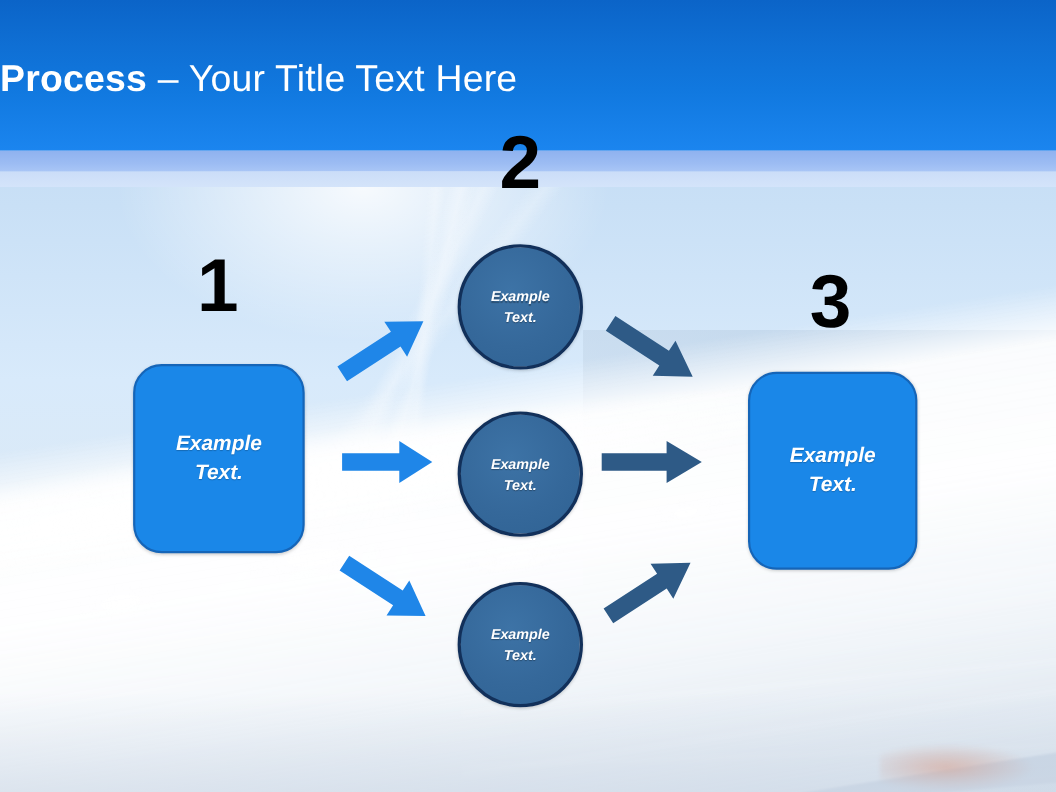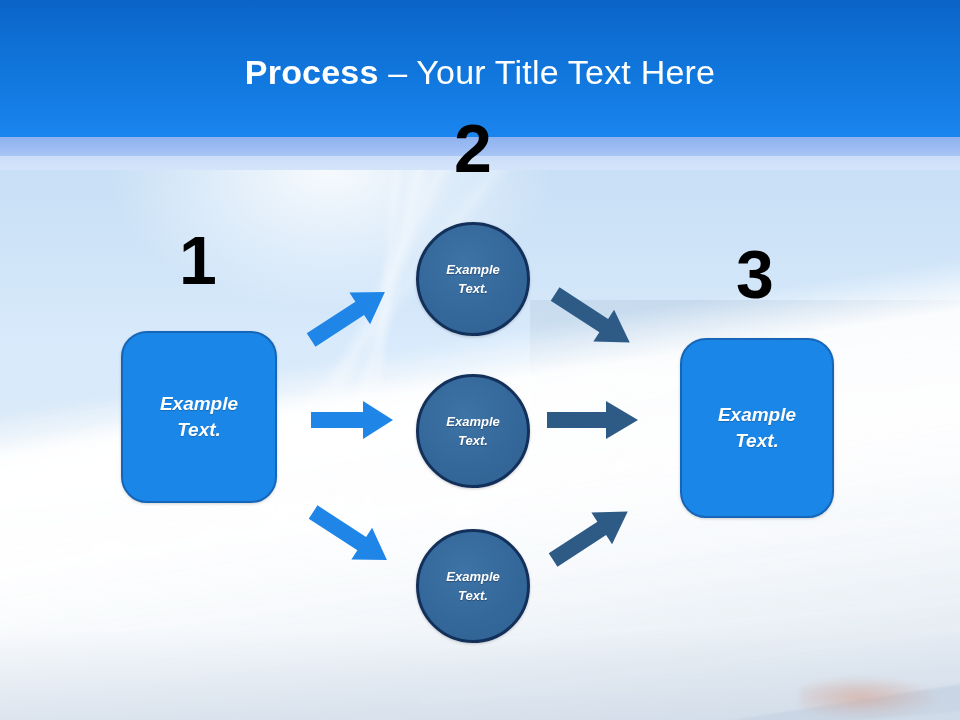--- a/index.html
+++ b/index.html
@@ -126,21 +126,21 @@
   .header-accent-fade {
     position: absolute;
     left: 0; top: 156px;
     width: 960px; height: 14px;
     background: linear-gradient(to bottom, #cbddf8 0%, #d4e4fa 100%);
   }
   .slide-title {
     position: absolute;
     left: 0; top: 50px;
     width: 960px;
-    text-align: center;
+    text-align: left;
     font-size: 34px;
     line-height: 44px;
     color: #ffffff;
     letter-spacing: .2px;
     white-space: nowrap;
   }
   .slide-title .t-strong { font-weight: bold; }
   .slide-title .t-light  { font-weight: normal; }
 
   

